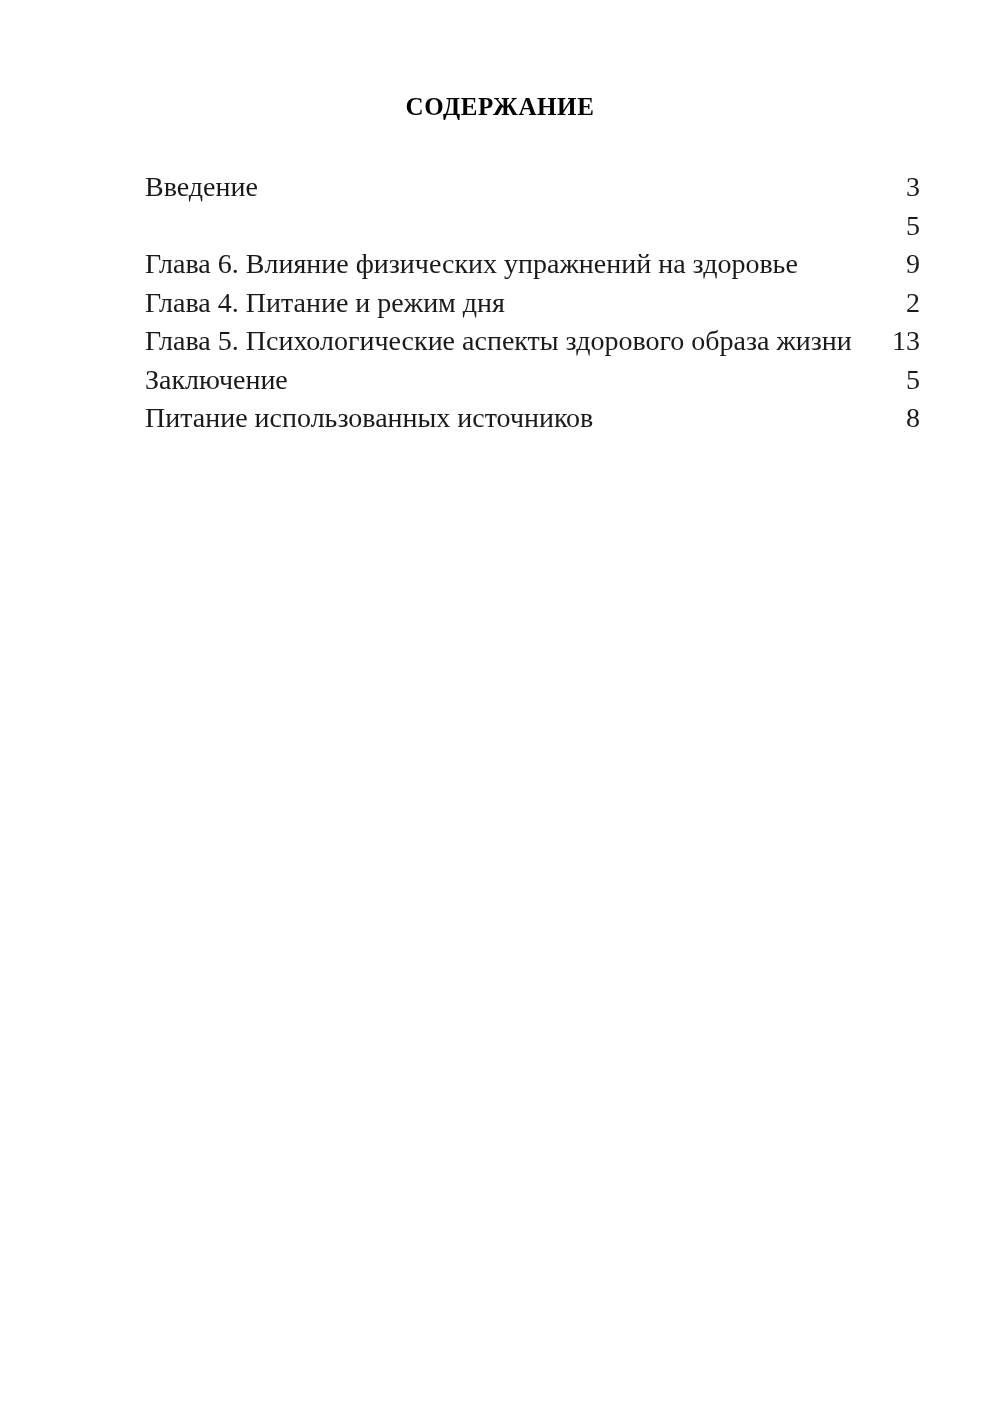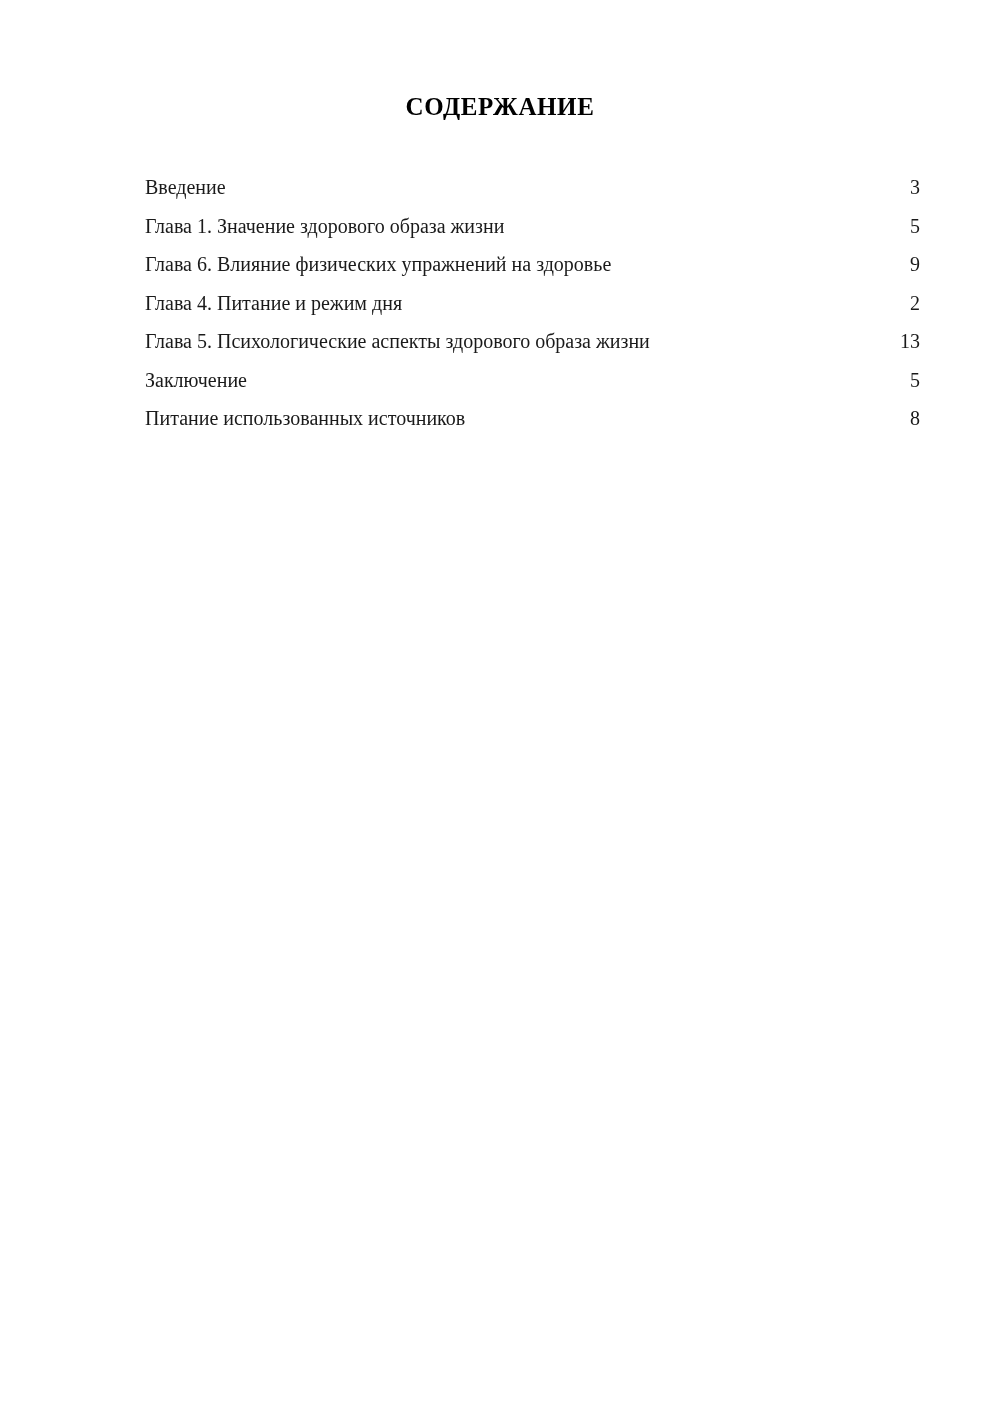--- a/index.html
+++ b/index.html
@@ -41,21 +41,21 @@
     left: 145px;
     width: 775px;
   }
 
   .toc-row {
     display: flex;
     align-items: baseline;
     justify-content: space-between;
     height: 38.5px;
     line-height: 38.5px;
-    font-size: 20px;
+    font-size: 28px;
     color: #1a1a1a;
     white-space: nowrap;
   }
 
   .toc-label {
     flex: 0 1 auto;
     overflow: hidden;
   }
 
   .toc-filler {
@@ -90,21 +90,20 @@
 
   <div class="toc">
 
     <div class="toc-row">
       <span class="toc-label">Введение</span>
       <span class="toc-filler"></span>
       <span class="toc-page">3</span>
     </div>
 
     <div class="toc-row">
-      <span class="toc-label">Глава 1. Значение здорового образа жизни</span>
       <span class="toc-filler"></span>
       <span class="toc-page">5</span>
     </div>
 
 
     <div class="toc-row">
       <span class="toc-label">Глава 6. Влияние физических упражнений на здоровье</span>
       <span class="toc-filler"></span>
       <span class="toc-page">9</span>
     </div>

